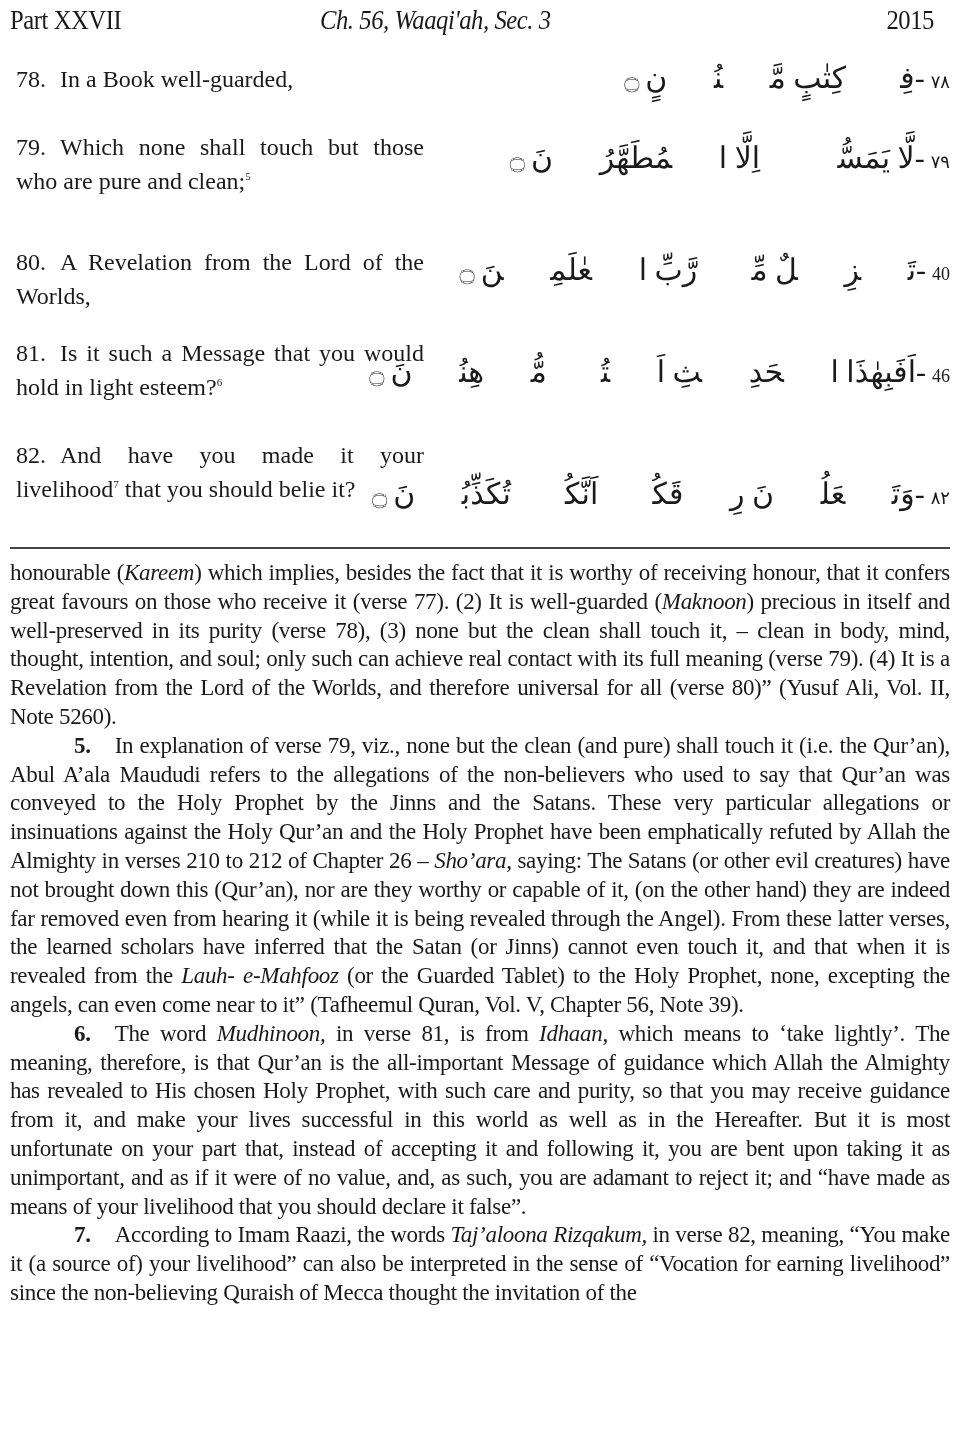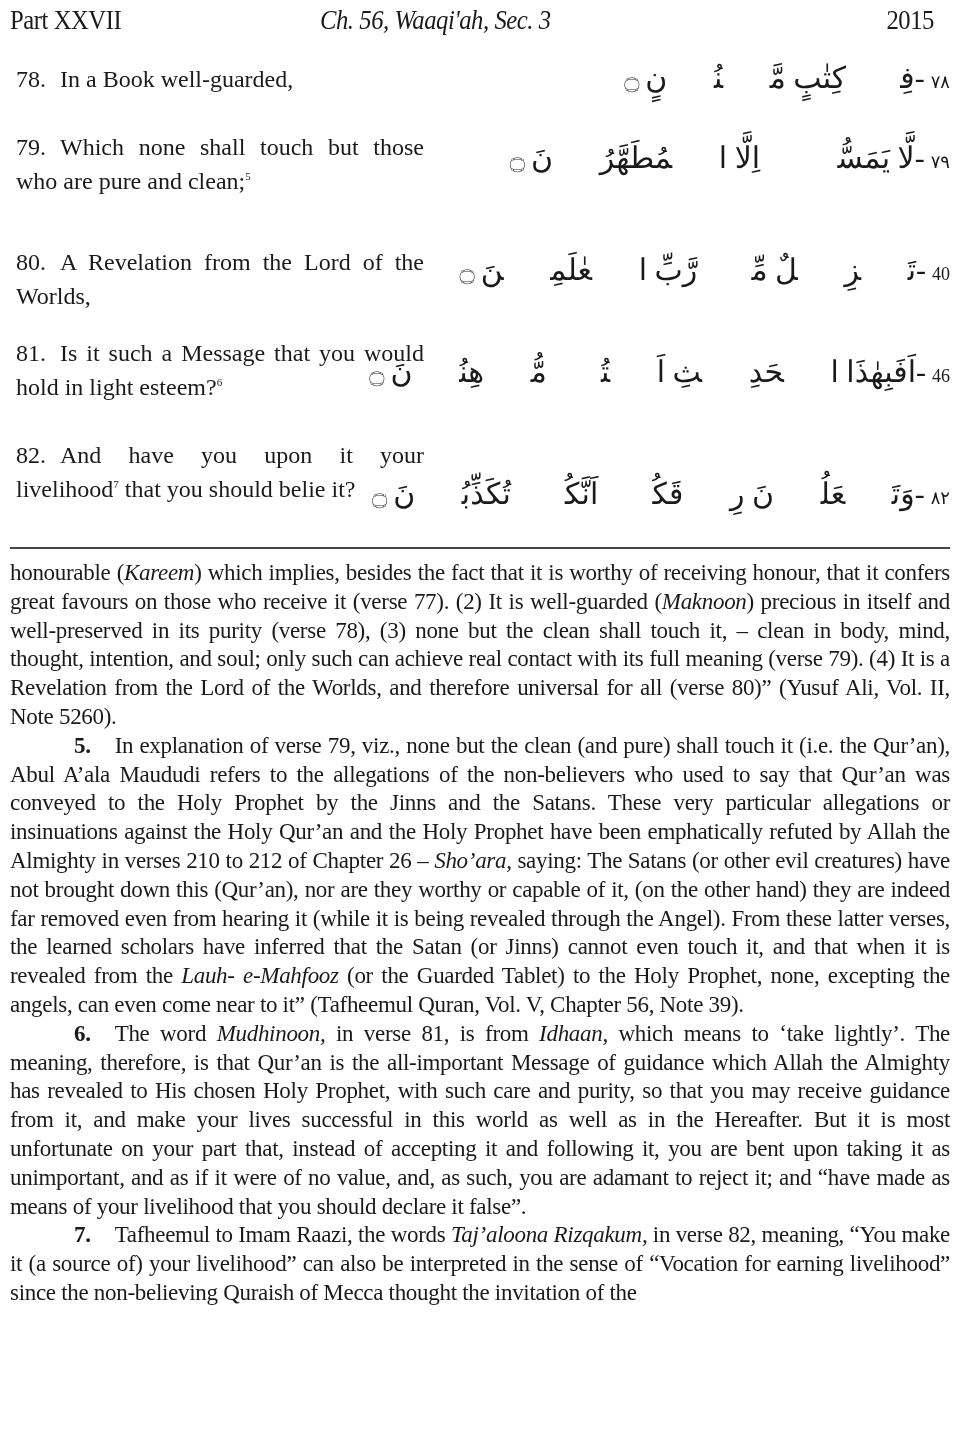--- a/index.html
+++ b/index.html
@@ -80,30 +80,30 @@
 </div>
 
 <div class="verse" style="top:336px;">
   <span class="num">81.</span><span>Is it such a Message that you would hold in light esteem?</span><sup>6</sup>
 </div>
 <div class="arabic" style="top:352px;">
   <span class="anum">46</span>-<span>اَفَبِهٰذَا الۡحَدِيۡثِ اَنۡتُمۡ مُّدۡهِنُوۡنَ</span><span class="stop">۝</span>
 </div>
 
 <div class="verse" style="top:438px;">
-  <span class="num">82.</span><span>And have you upon it your livelihood</span><sup>7</sup><span> that you should belie it?</span>
+  <span class="num">82.</span><span>And have you made it your livelihood</span><sup>7</sup><span> that you should belie it?</span>
 </div>
 <div class="arabic" style="top:474px;">
   <span class="anum">٨٢</span>-<span>وَتَجۡعَلُوۡنَ رِزۡقَكُمۡ اَنَّكُمۡ تُكَذِّبُوۡنَ</span><span class="stop">۝</span>
 </div>
 
 <div class="divider"></div>
 
 <div class="notes">
   <p><span>honourable (</span><i>Kareem</i><span>) which implies, besides the fact that it is worthy of receiving honour, that it confers great favours on those who receive it (verse 77). (2) It is well-guarded (</span><i>Maknoon</i><span>) precious in itself and well-preserved in its purity (verse 78), (3) none but the clean shall touch it, – clean in body, mind, thought, intention, and soul; only such can achieve real contact with its full meaning (verse 79). (4) It is a Revelation from the Lord of the Worlds, and therefore universal for all (verse 80)” (Yusuf Ali, Vol. II, Note 5260).</span></p>
 
   <p class="indent"><span class="nnum">5.</span><span>In explanation of verse 79, viz., none but the clean (and pure) shall touch it (i.e. the Qur’an), Abul A’ala Maududi refers to the allegations of the non-believers who used to say that Qur’an was conveyed to the Holy Prophet by the Jinns and the Satans. These very particular allegations or insinuations against the Holy Qur’an and the Holy Prophet have been emphatically refuted by Allah the Almighty in verses 210 to 212 of Chapter 26 – </span><i>Sho’ara,</i><span> saying: The Satans (or other evil creatures) have not brought down this (Qur’an), nor are they worthy or capable of it, (on the other hand) they are indeed far removed even from hearing it (while it is being revealed through the Angel). From these latter verses, the learned scholars have inferred that the Satan (or Jinns) cannot even touch it, and that when it is revealed from the </span><i>Lauh- e-Mahfooz</i><span> (or the Guarded Tablet) to the Holy Prophet, none, excepting the angels, can even come near to it” (Tafheemul Quran, Vol. V, Chapter 56, Note 39).</span></p>
 
 
   <p class="indent"><span class="nnum">6.</span><span>The word </span><i>Mudhinoon,</i><span> in verse 81, is from </span><i>Idhaan,</i><span> which means to ‘take lightly’. The meaning, therefore, is that Qur’an is the all-important Message of guidance which Allah the Almighty has revealed to His chosen Holy Prophet, with such care and purity, so that you may receive guidance from it, and make your lives successful in this world as well as in the Hereafter. But it is most unfortunate on your part that, instead of accepting it and following it, you are bent upon taking it as unimportant, and as if it were of no value, and, as such, you are adamant to reject it; and “have made as means of your livelihood that you should declare it false”.</span></p>
 
-  <p class="indent"><span class="nnum">7.</span><span>Tafheemul to Imam Raazi, the words </span><i>Taj’aloona Rizqakum,</i><span> in verse 82, meaning, “You make it (a source of) your livelihood” can also be interpreted in the sense of “Vocation for earning livelihood” since the non-believing Quraish of Mecca thought the invitation of the</span></p>
+  <p class="indent"><span class="nnum">7.</span><span>According to Imam Raazi, the words </span><i>Taj’aloona Rizqakum,</i><span> in verse 82, meaning, “You make it (a source of) your livelihood” can also be interpreted in the sense of “Vocation for earning livelihood” since the non-believing Quraish of Mecca thought the invitation of the</span></p>
 </div>
 
 </body></html>

